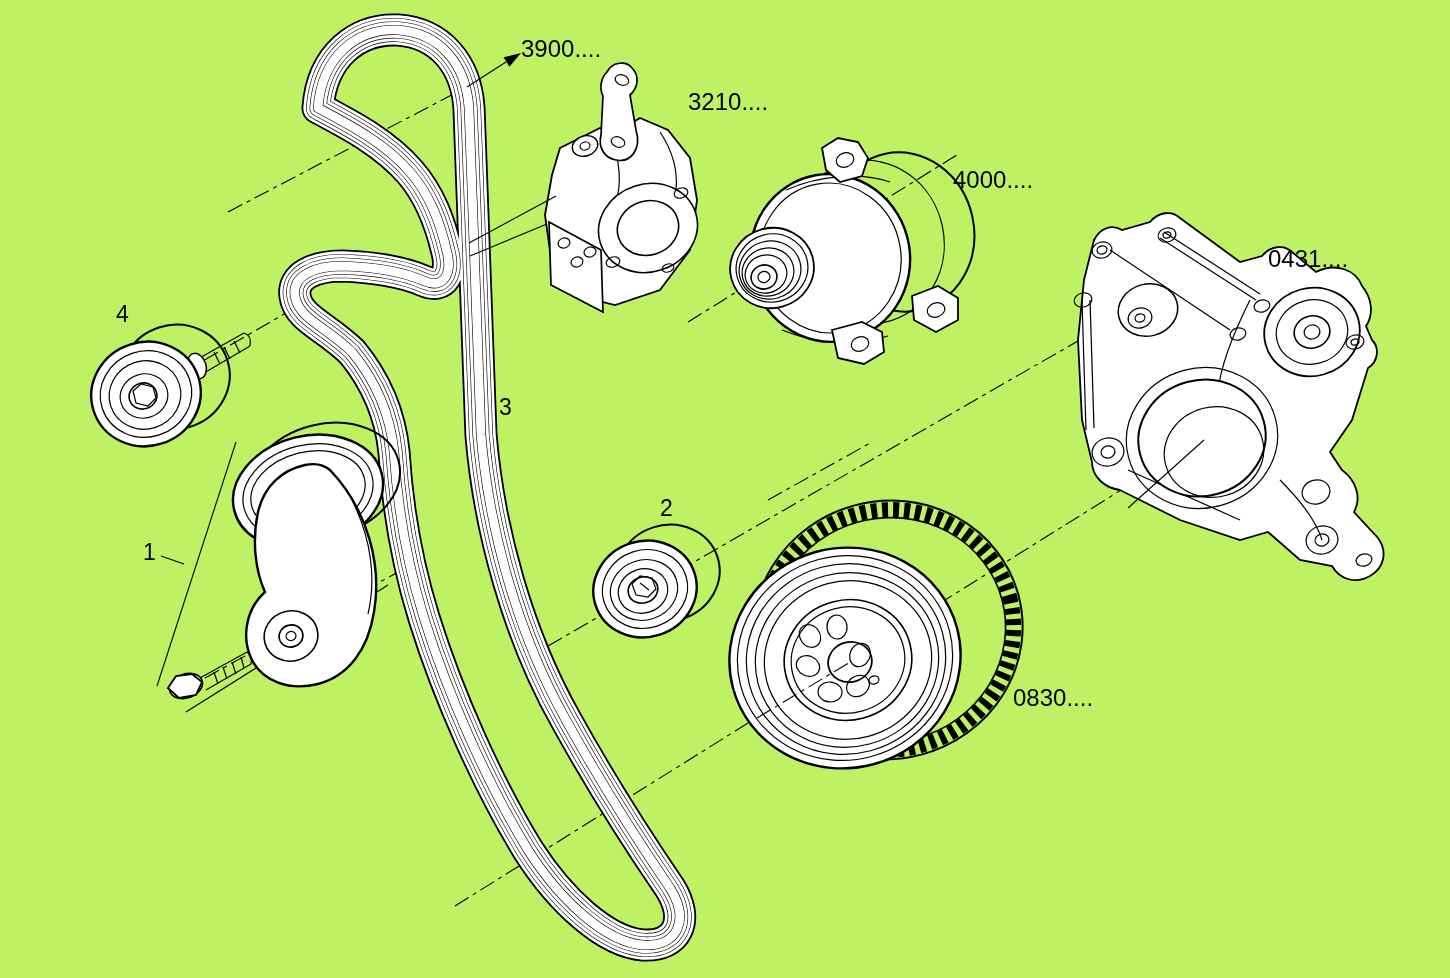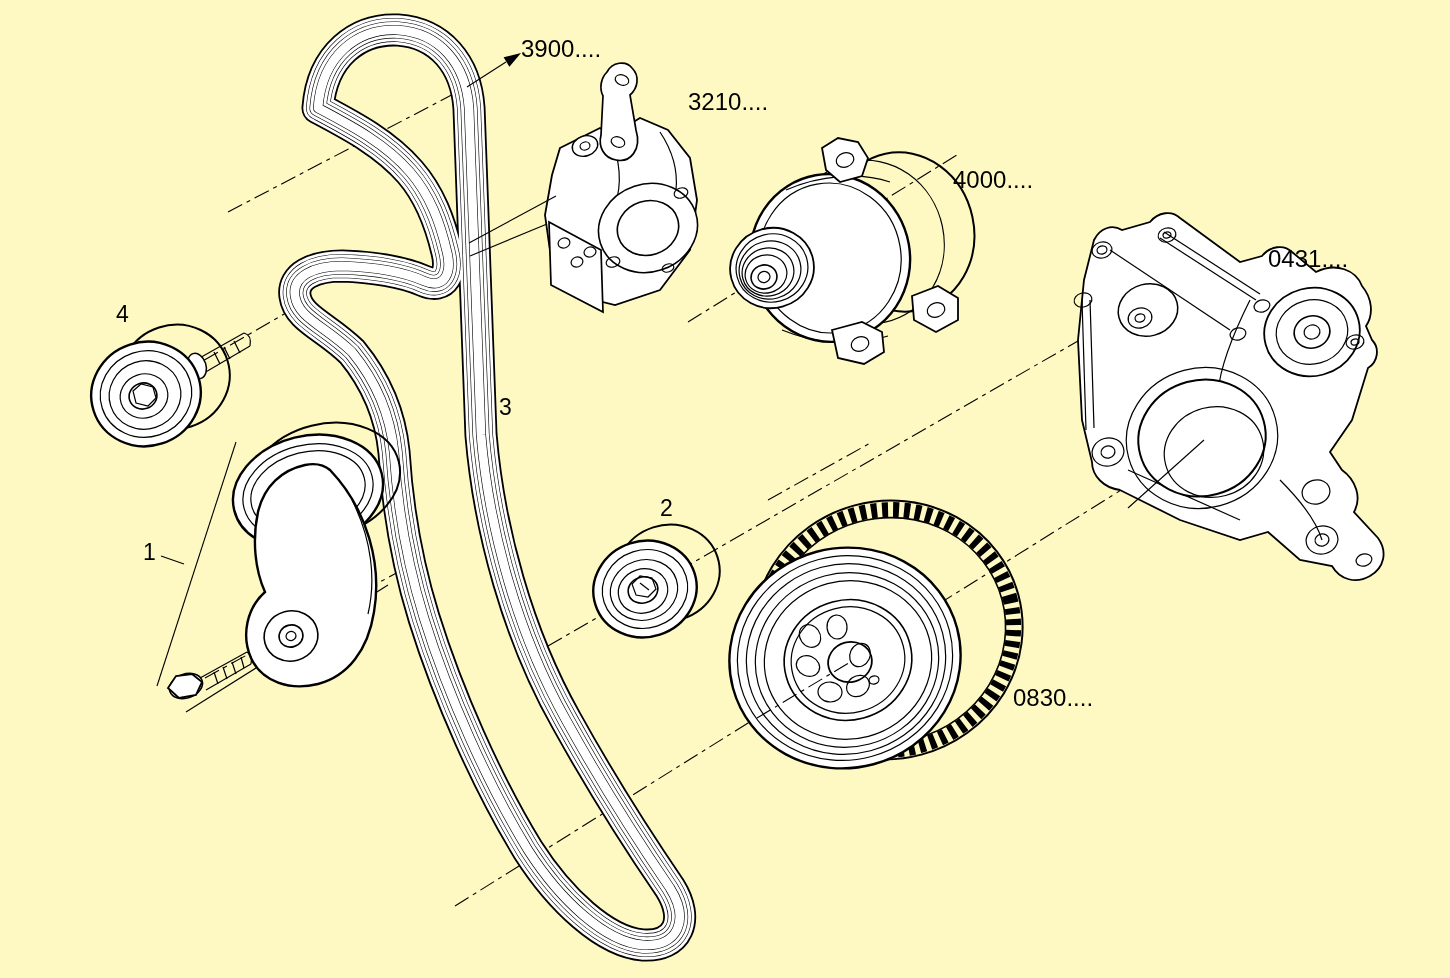--- a/index.html
+++ b/index.html
@@ -1,16 +1,16 @@
 <!DOCTYPE html>
 <html><head>
 <meta charset="utf-8">
 <style>
   html,body{margin:0;padding:0;background:#fff;}
-  .stage{width:1450px;height:978px;background:#fef9c3;position:relative;overflow:hidden;}
+  .stage{width:1450px;height:978px;background:#bef264;position:relative;overflow:hidden;}
   svg{display:block;}
   .thin{fill:none;stroke:#000;stroke-width:1.2;}
   .med{fill:none;stroke:#000;stroke-width:1.6;}
   .bold2{fill:none;stroke:#000;stroke-width:2.0;}
   .wf{fill:#fff;stroke:#000;}
   .cl{fill:none;stroke:#000;stroke-width:1.1;stroke-dasharray:16 5 4 5;}
   .ldr{fill:none;stroke:#000;stroke-width:1.1;}
   .lbl{font-family:"Liberation Sans","DejaVu Sans",sans-serif;font-size:24px;fill:#000;}
   .num{font-family:"Liberation Sans","DejaVu Sans",sans-serif;font-size:23px;fill:#000;}
 </style>

